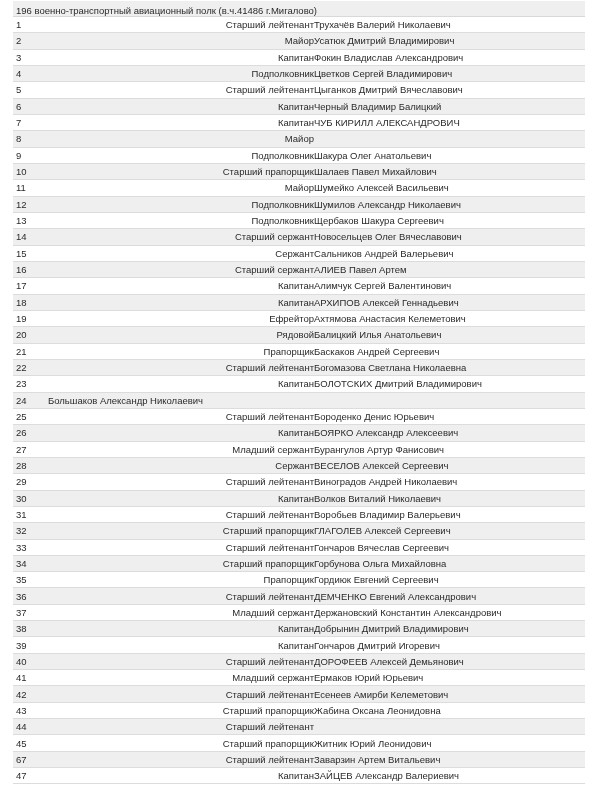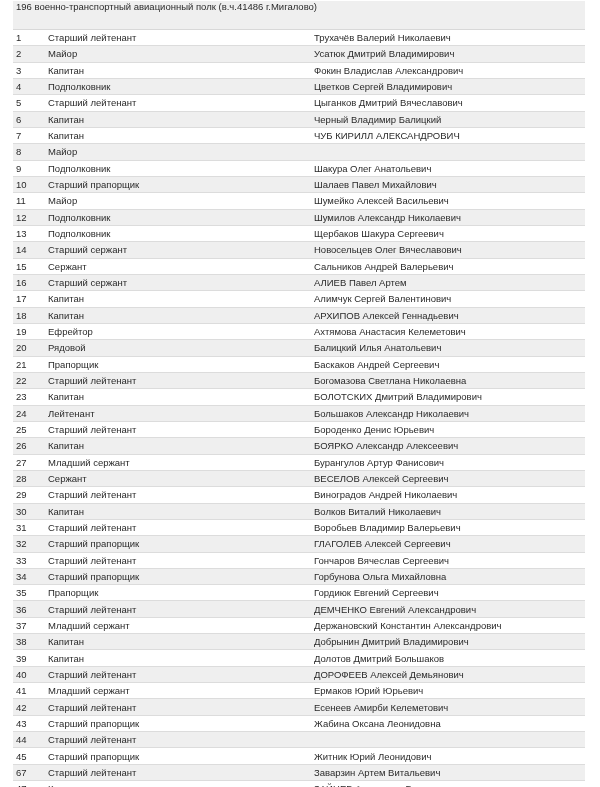--- a/index.html
+++ b/index.html
@@ -16,25 +16,25 @@
       color: #2a2a2a;
     }
     .table {
       position: absolute;
       left: 13px;
       top: 1px;
       width: 572px;
       border-collapse: collapse;
     }
     .table .hdr {
-      height: 29px;
+      height: 16px;
       background: #efefef;
       border-bottom: 1px solid #d8d8d8;
       display: flex;
-      align-items: flex-start;
+      align-items: flex-end;
       padding-left: 3px;
       white-space: nowrap;
       box-sizing: border-box;
     }
     .row {
       height: 16.33px;
       display: flex;
       align-items: center;
       border-bottom: 1px solid #dcdcdc;
       box-sizing: border-box;
@@ -43,20 +43,21 @@
     .row.alt {
       background: #efefef;
     }
     .row .num {
       width: 35px;
       padding-left: 3px;
       box-sizing: border-box;
     }
     .row .rank {
       width: 266px;
+      text-align: right;
     }
     .row .name {
       flex: 1;
     }
   </style>
 </head>
 <body>
 
 <div class="table">
   <div class="hdr">
@@ -172,21 +173,20 @@
         <span class="rank">Старший лейтенант</span>
         <span class="name">Богомазова Светлана Николаевна</span>
       </div>
       <div class="row">
         <span class="num">23</span>
         <span class="rank">Капитан</span>
         <span class="name">БОЛОТСКИХ Дмитрий Владимирович</span>
       </div>
       <div class="row alt">
         <span class="num">24</span>
-        <span class="rank">Лейтенант</span>
         <span class="name">Большаков Александр Николаевич</span>
       </div>
       <div class="row">
         <span class="num">25</span>
         <span class="rank">Старший лейтенант</span>
         <span class="name">Бороденко Денис Юрьевич</span>
       </div>
       <div class="row alt">
         <span class="num">26</span>
         <span class="rank">Капитан</span>
@@ -248,21 +248,21 @@
         <span class="name">Держановский Константин Александрович</span>
       </div>
       <div class="row alt">
         <span class="num">38</span>
         <span class="rank">Капитан</span>
         <span class="name">Добрынин Дмитрий Владимирович</span>
       </div>
       <div class="row">
         <span class="num">39</span>
         <span class="rank">Капитан</span>
-        <span class="name">Долотов Дмитрий Большаков</span>
+        <span class="name">Гончаров Дмитрий Игоревич</span>
       </div>
       <div class="row alt">
         <span class="num">40</span>
         <span class="rank">Старший лейтенант</span>
         <span class="name">ДОРОФЕЕВ Алексей Демьянович</span>
       </div>
       <div class="row">
         <span class="num">41</span>
         <span class="rank">Младший сержант</span>
         <span class="name">Ермаков Юрий Юрьевич</span>

